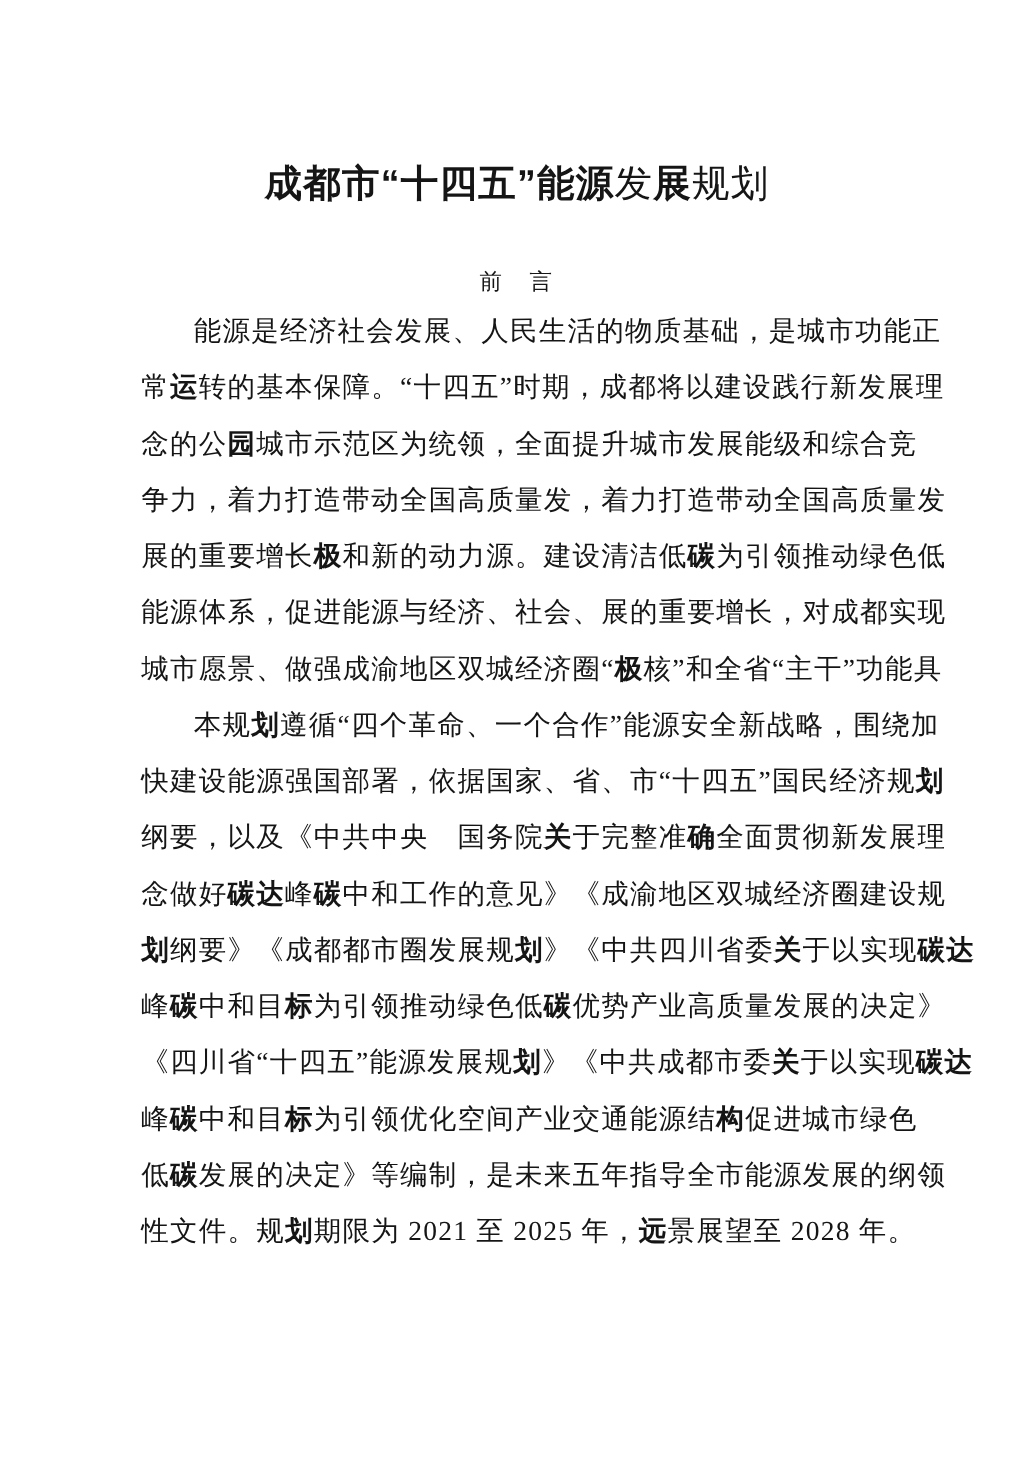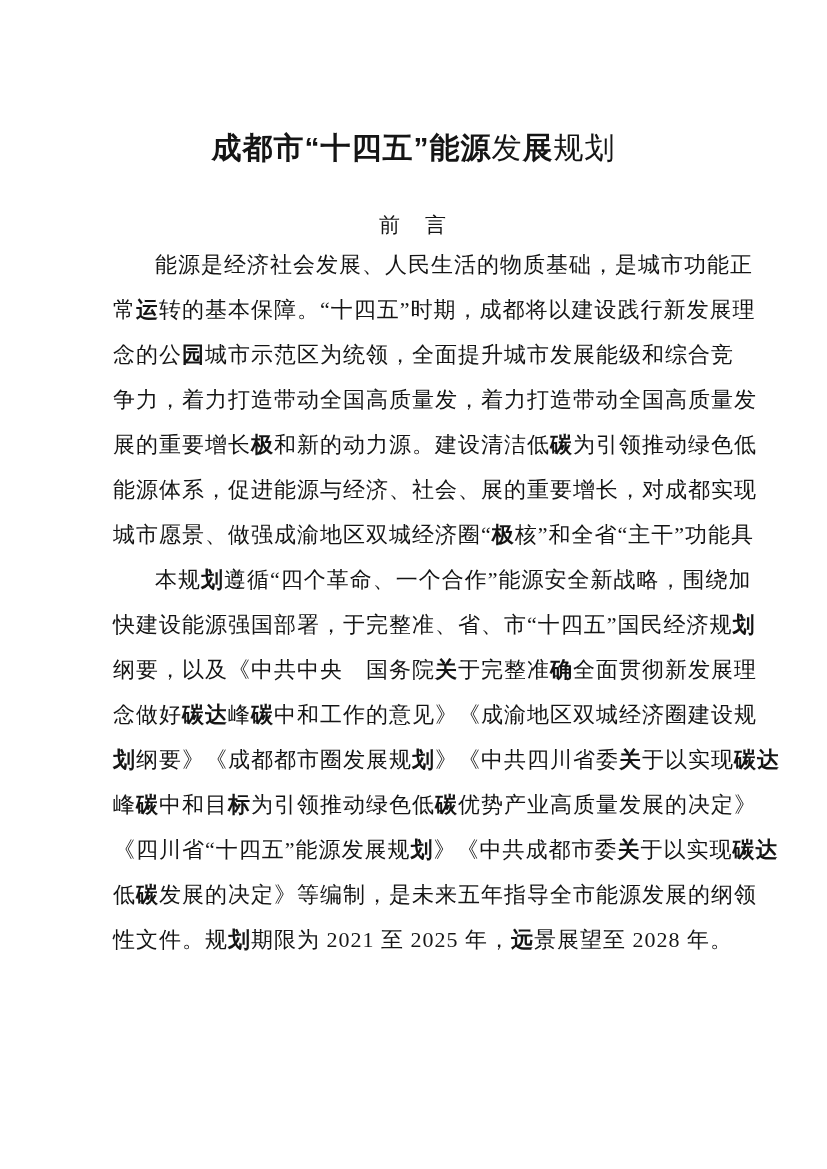--- a/index.html
+++ b/index.html
@@ -19,21 +19,21 @@
     font-size: 30px;
     line-height: 34px;
     letter-spacing: 1px;
     font-family: "Liberation Sans", "DejaVu Sans", sans-serif;
   }
   .doc-title .tb { font-weight: 700; }
   .doc-title .tn { font-weight: 400; }
   .preface-heading {
     margin: 45px 0 0 0;
     text-align: center;
-    font-size: 21px;
+    font-size: 18px;
     line-height: 30px;
     font-weight: 400;
     letter-spacing: 2px;
   }
   .body-text {
     margin: 2px 0 0 113px;
     width: 600px;
     font-size: 22px;
     letter-spacing: 1px;
   }
@@ -68,24 +68,25 @@
         <div class="line indent"><span>能源是经济社会发展、人民生活的物质基础，是城市功能正</span></div>
         <div class="line"><span>常</span><span class="bold">运</span><span>转的基本保障。“十四五”时期，成都将以建设践行新发展理</span></div>
         <div class="line"><span>念的公</span><span class="bold">园</span><span>城市示范区为统领，全面提升城市发展能级和综合竞</span></div>
         <div class="line"><span>争力，着力打造带动全国高质量发，着力打造带动全国高质量发</span></div>
         <div class="line"><span>展的重要增长</span><span class="bold">极</span><span>和新的动力源。建设清洁低</span><span class="bold">碳</span><span>为引领推动绿色低</span></div>
         <div class="line"><span>能源体系，促进能源与经济、社会、展的重要增长，对成都实现</span></div>
         <div class="line"><span>城市愿景、做强成渝地区双城经济圈“</span><span class="bold">极</span><span>核”和全省“主干”功能具</span></div>
       </div>
       <div>
         <div class="line indent"><span>本规</span><span class="bold">划</span><span>遵循“四个革命、一个合作”能源安全新战略，围绕加</span></div>
-        <div class="line"><span>快建设能源强国部署，于完整准、省、市“十四五”国民经济规</span><span class="bold">划</span></div>
+        <div class="line"><span>快建设能源强国部署，依据国家、省、市“十四五”国民经济规</span><span class="bold">划</span></div>
         <div class="line"><span>纲要，以及《中共中央　国务院</span><span class="bold">关</span><span>于完整准</span><span class="bold">确</span><span>全面贯彻新发展理</span></div>
         <div class="line"><span>念做好</span><span class="bold">碳达</span><span>峰</span><span class="bold">碳</span><span>中和工作的意见》《成渝地区双城经济圈建设规</span></div>
         <div class="line"><span class="bold">划</span><span>纲要》《成都都市圈发展规</span><span class="bold">划</span><span>》《中共四川省委</span><span class="bold">关</span><span>于以实现</span><span class="bold">碳达</span></div>
         <div class="line"><span>峰</span><span class="bold">碳</span><span>中和目</span><span class="bold">标</span><span>为引领推动绿色低</span><span class="bold">碳</span><span>优势产业高质量发展的决定》</span></div>
         <div class="line"><span>《四川省“十四五”能源发展规</span><span class="bold">划</span><span>》《中共成都市委</span><span class="bold">关</span><span>于以实现</span><span class="bold">碳达</span></div>
+        <div class="line"><span>峰</span><span class="bold">碳</span><span>中和目</span><span class="bold">标</span><span>为引领优化空间产业交通能源结</span><span class="bold">构</span><span>促进城市绿色</span></div>
         <div class="line"><span>低</span><span class="bold">碳</span><span>发展的决定》等编制，是未来五年指导全市能源发展的纲领</span></div>
         <div class="line final"><span>性文件。规</span><span class="bold">划</span><span>期限为 2021 至 2025 年，</span><span class="bold">远</span><span>景展望至 2028 年。</span></div>
       </div>
     </div>
   <div class="page-footer">— 4 —</div>
 </div>
 
 </body></html>

